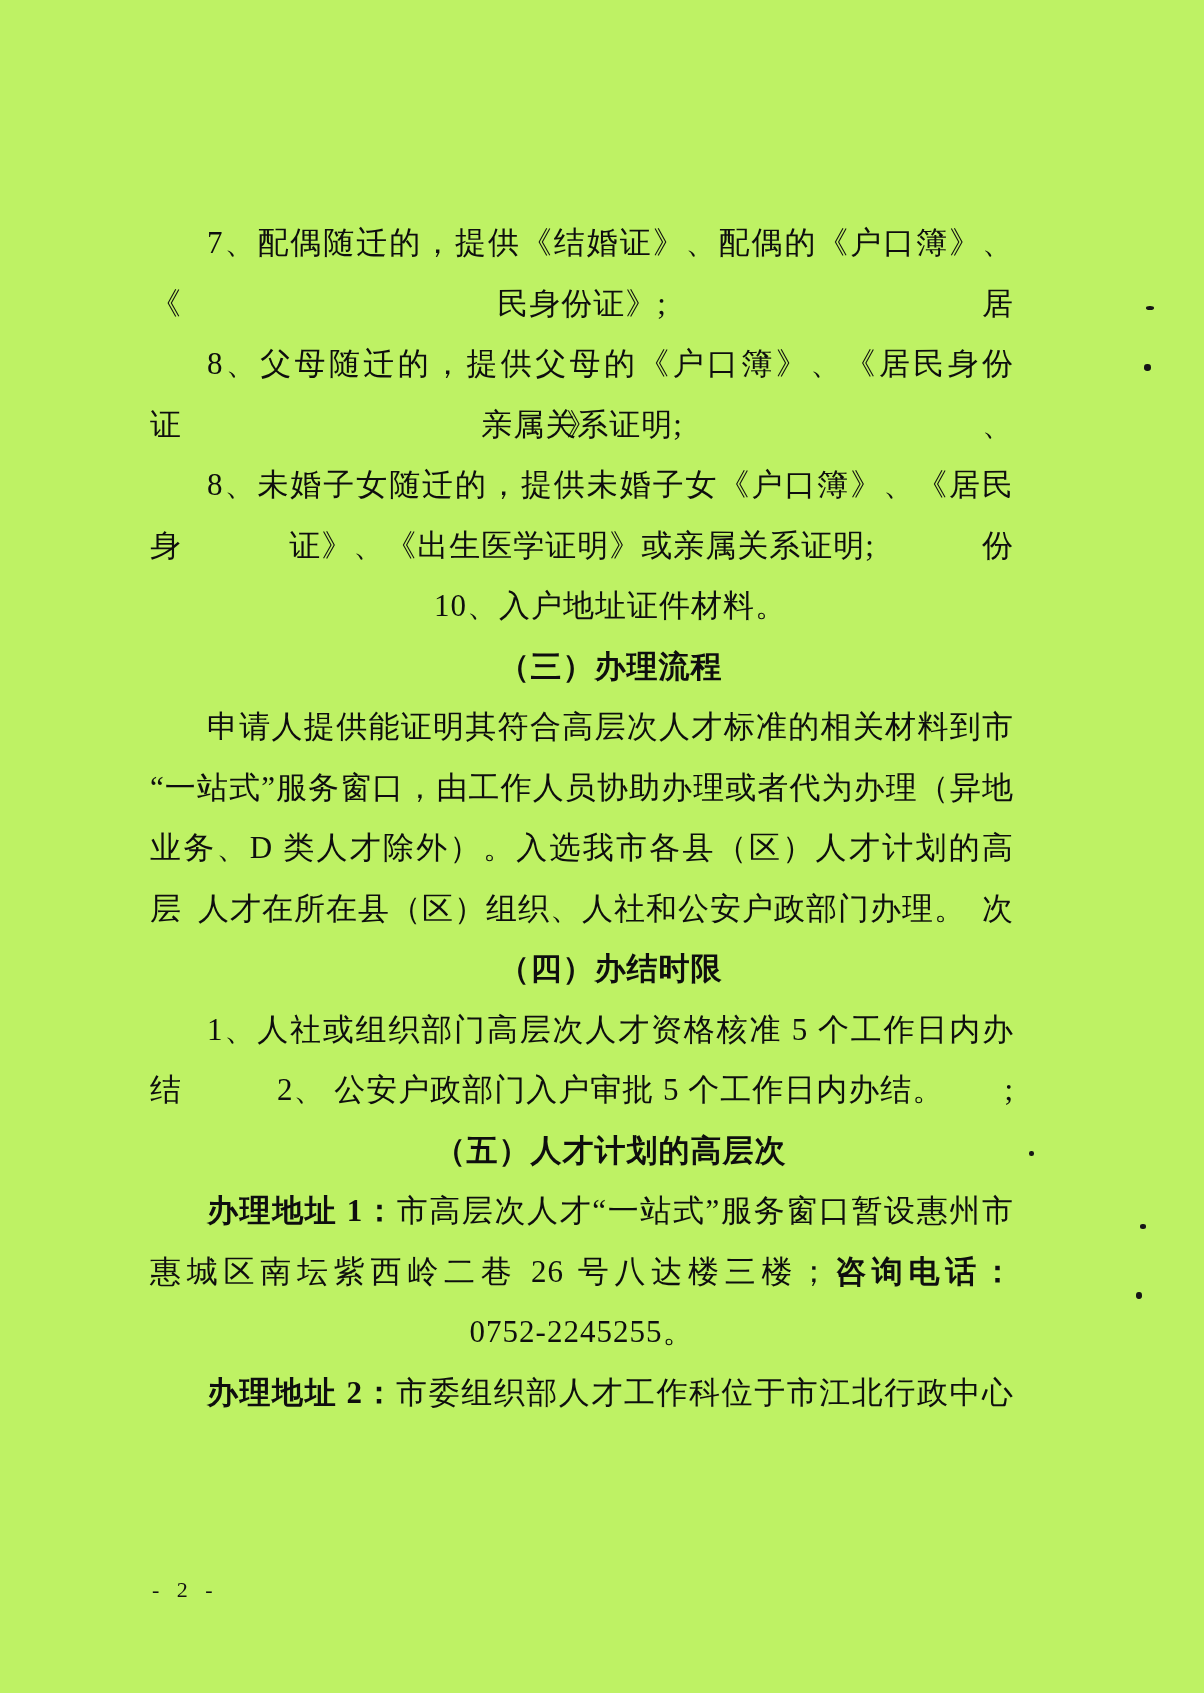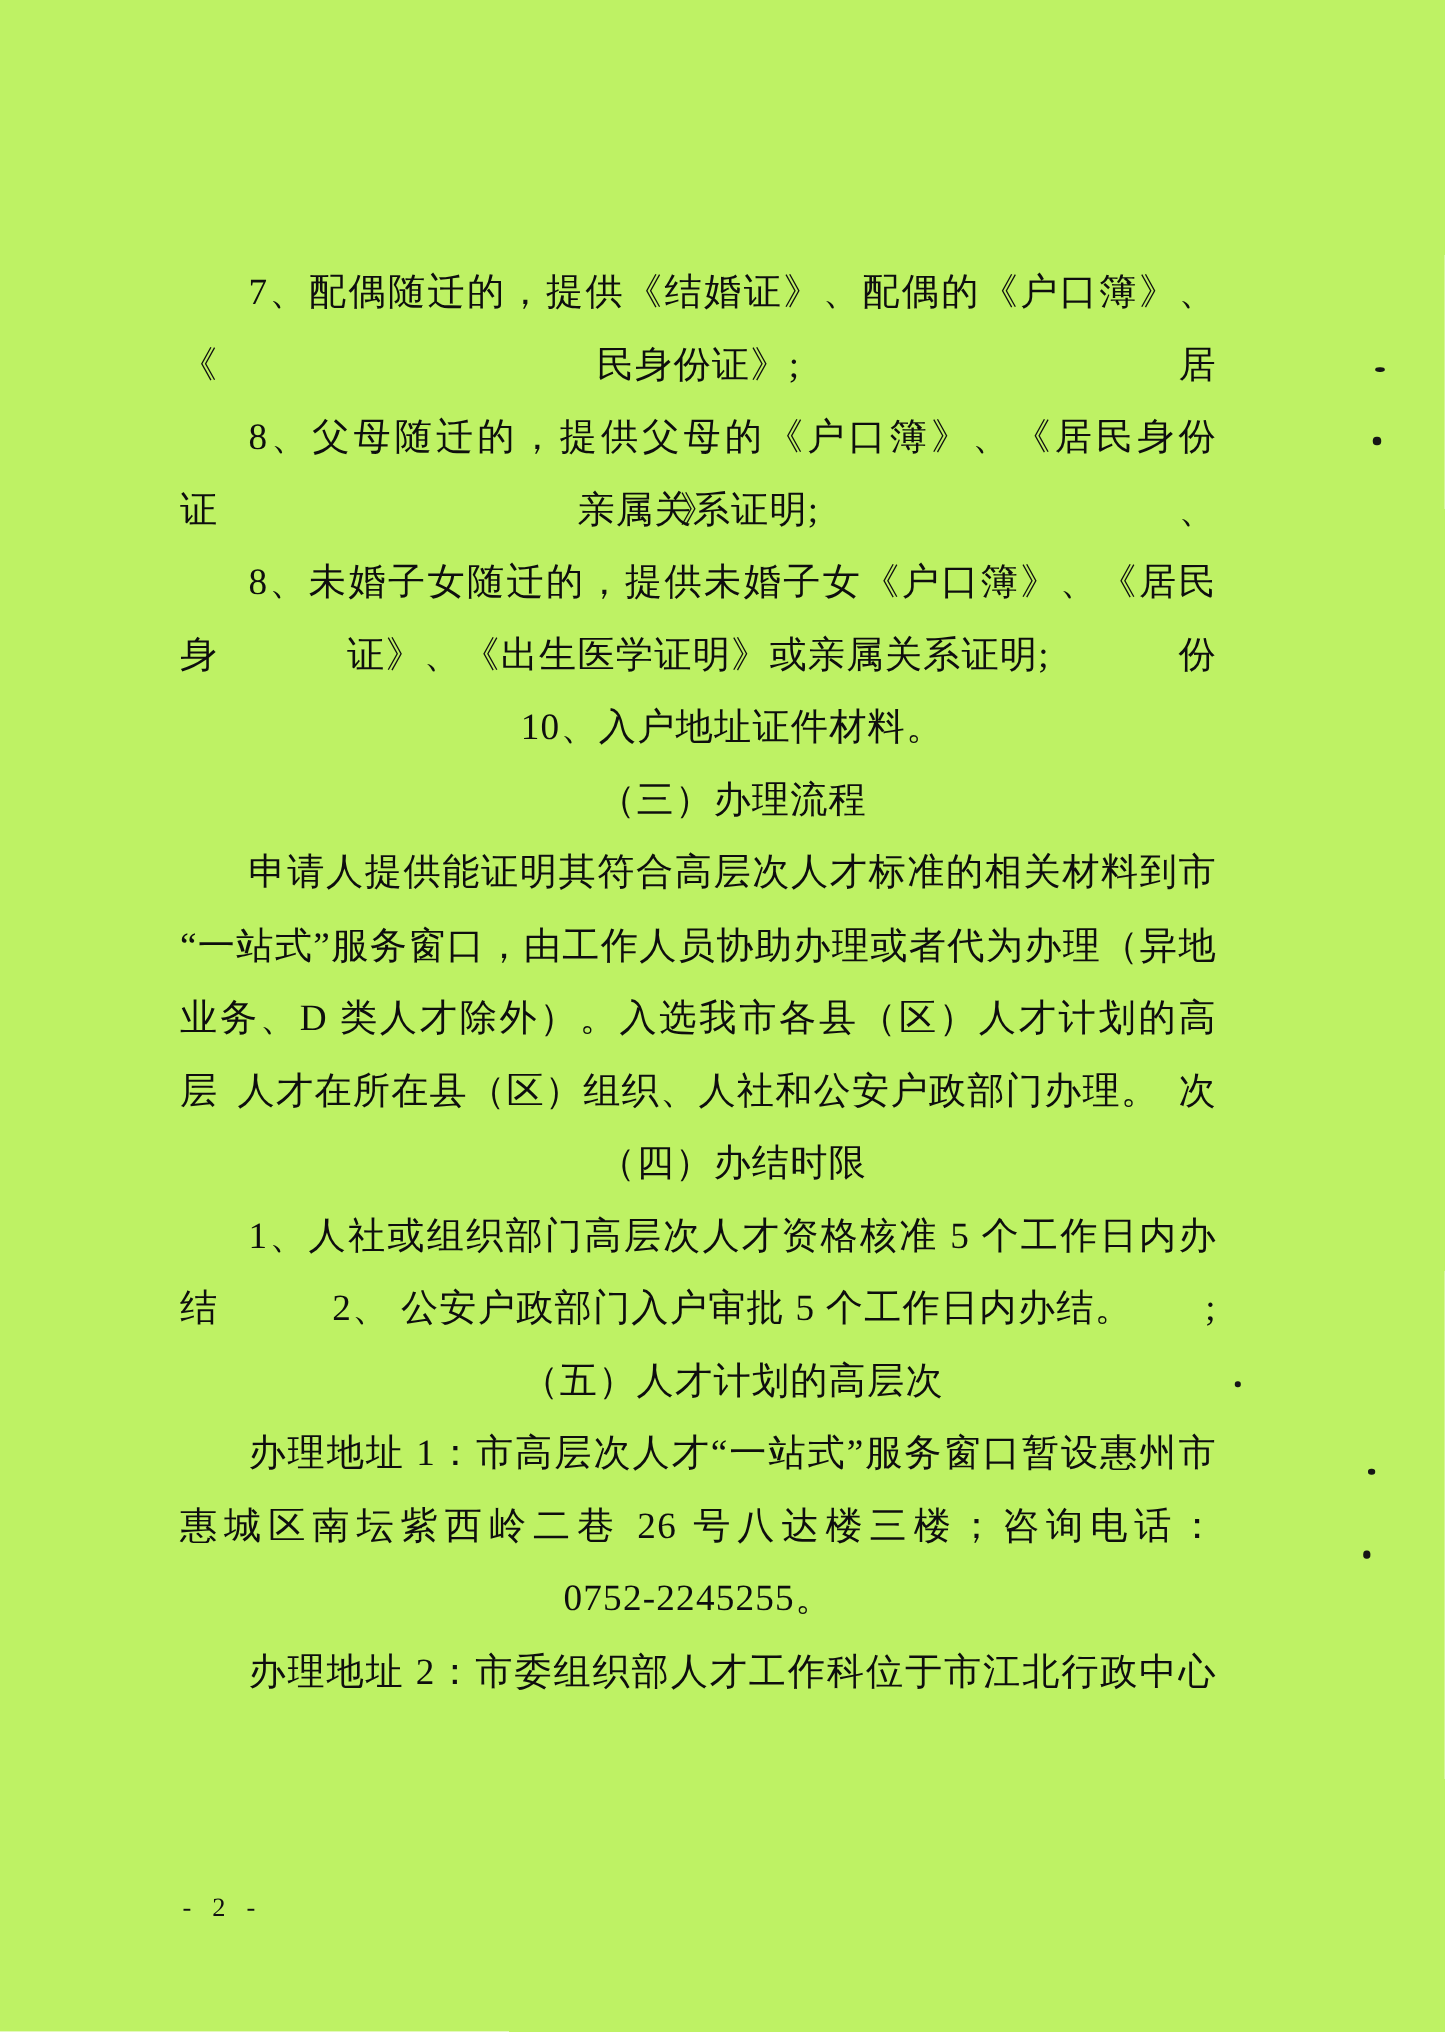--- a/index.html
+++ b/index.html
@@ -31,21 +31,21 @@
     white-space: normal;
   }
   .doc-line.full {
     text-align: justify;
     text-align-last: justify;
   }
   .doc-line.indent {
     text-indent: 57px;
   }
   .seg-bold {
-    font-weight: 400;
+    font-weight: 700;
     margin-top: 28px;
   }
   .page-number {
     position: absolute;
     left: 152px;
     top: 1578px;
     font-size: 22px;
     line-height: 24px;
     letter-spacing: 6px;
     color: #111111;

